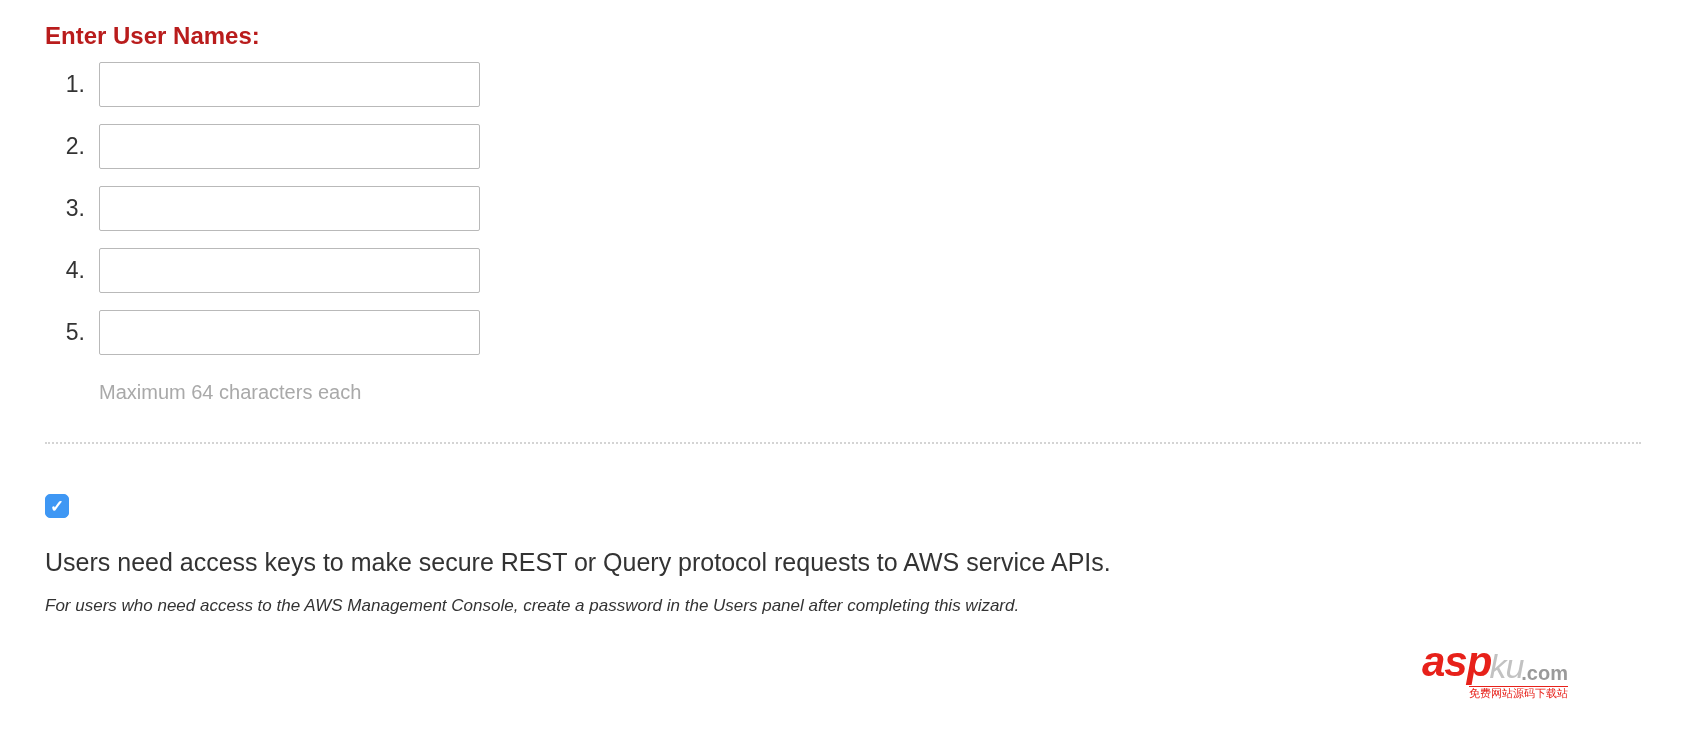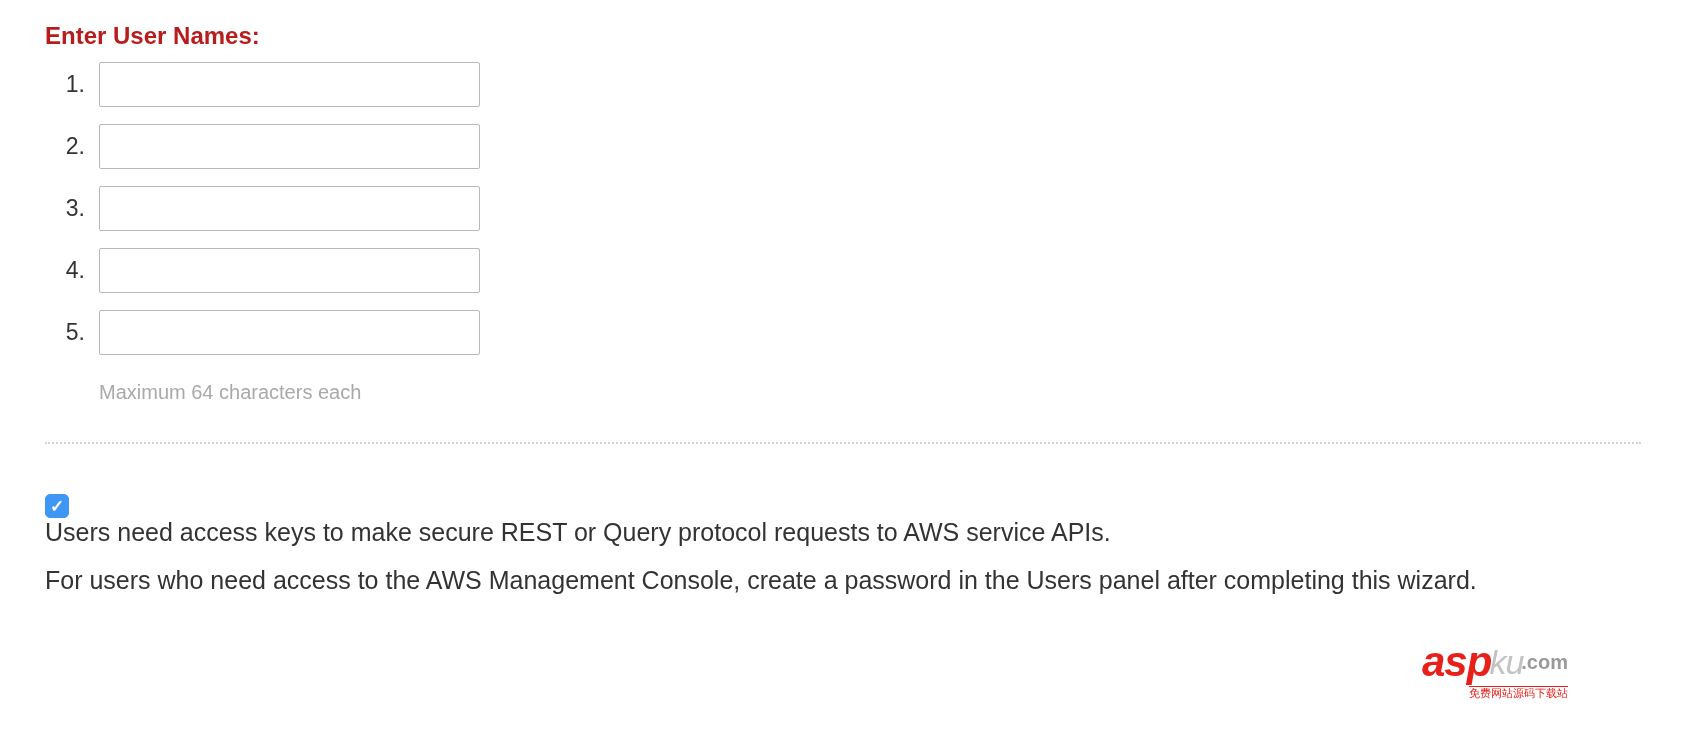--- a/index.html
+++ b/index.html
@@ -85,39 +85,41 @@
     font-weight: bold;
     line-height: 1;
   }
   .access-key-label {
     font-size: 24px;
     font-weight: bold;
     color: #555555;
     margin-left: 15px;
   }
   .description {
+    margin-top: 30px;
     font-size: 25px;
     color: #333333;
   }
   .note {
     margin-top: 19px;
-    font-size: 25px;
+    font-size: 17px;
+    font-style: italic;
     color: #333333;
   }
   .watermark {
     position: absolute;
     right: 118px;
     bottom: 40px;
     text-align: right;
     line-height: 1;
     white-space: nowrap;
   }
   .wm-line {
     display: flex;
-    align-items: center;
+    align-items: flex-end;
     justify-content: flex-end;
   }
   .wm-asp {
     color: var(--watermark-red, #e7211a);
     font-size: 42px;
     font-weight: bold;
     font-style: italic;
     letter-spacing: -1px;
   }
   .wm-ku {

